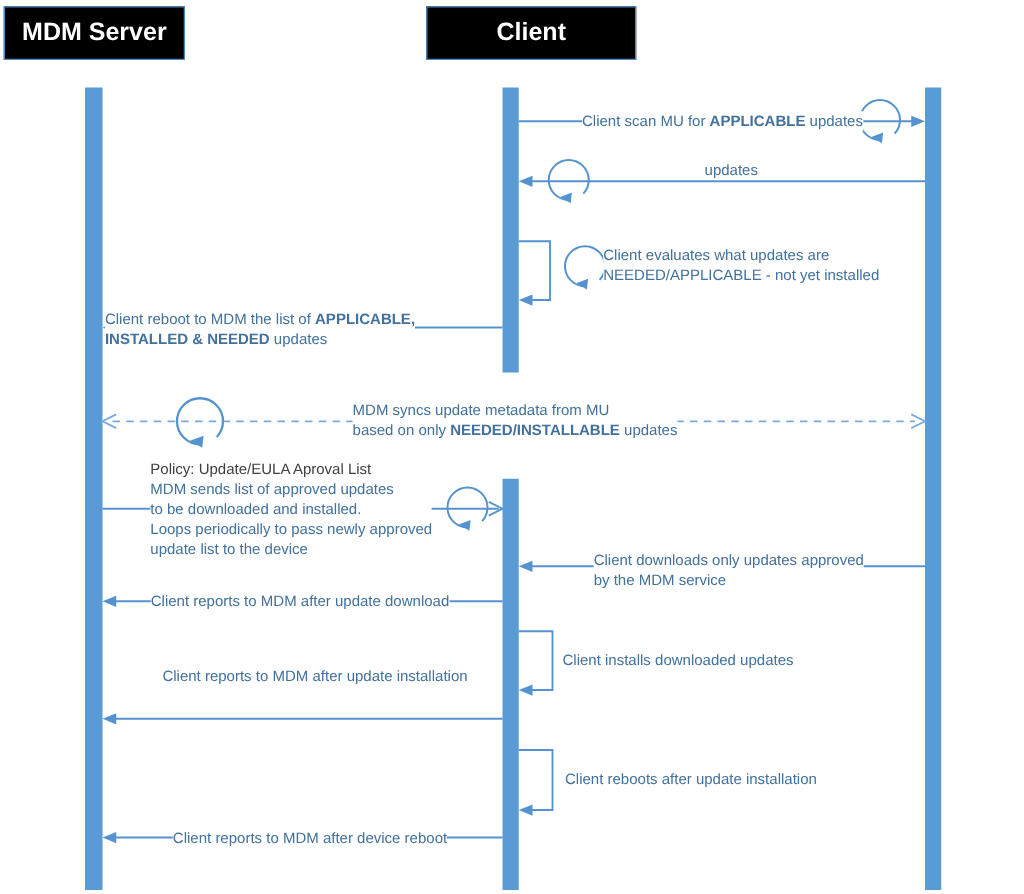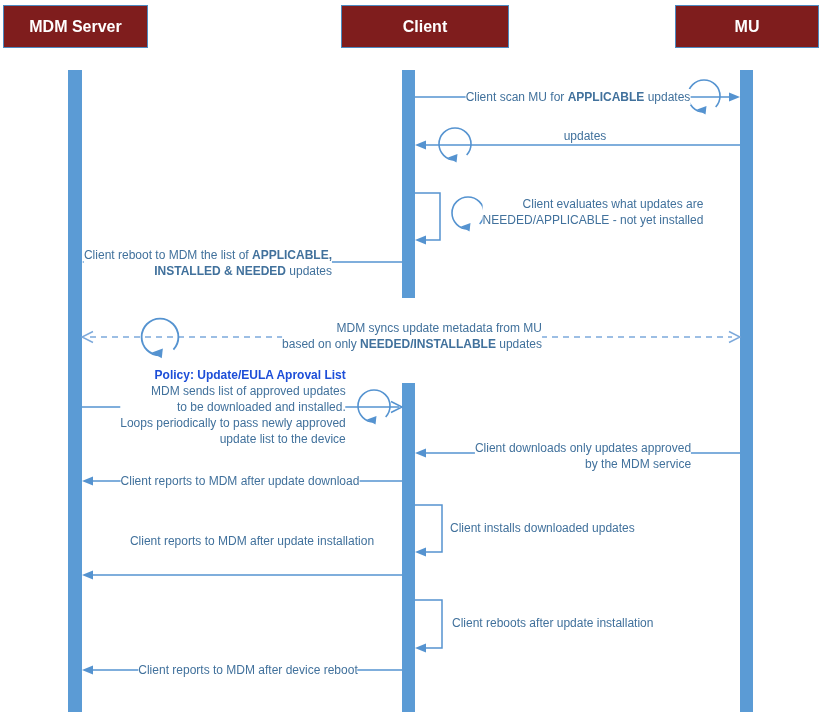--- a/index.html
+++ b/index.html
@@ -1,48 +1,45 @@
 <!DOCTYPE html>
 <html><head>
 <meta charset="utf-8">
 <style>
   html,body { margin:0; padding:0; background:#ffffff; }
   .canvas {
     position:relative; width:819px; height:715px; background:#ffffff;
     font-family:"Liberation Sans", sans-serif; overflow:hidden;
   }
   .actor-box {
-    position:absolute; top:5px; height:43px; background:#7f1d1d;
+    position:absolute; top:5px; height:43px; background:#000000;
     border:1px solid #4d8ac1; box-sizing:border-box;
     display:flex; align-items:center; justify-content:center;
-    color:#ffffff; font-size:16px; font-weight:bold;
+    color:#ffffff; font-size:20px; font-weight:bold;
   }
   .lifeline { position:absolute; background:#5B9BD5; }
   svg.overlay { position:absolute; left:0; top:0; z-index:1; }
   .lbl {
     position:absolute; z-index:2; background:#ffffff;
     color:#41719C; font-size:12px; line-height:16px; white-space:nowrap;
   }
-  .lbl.center { transform:translateX(-50%); text-align:right; }
+  .lbl.center { transform:translateX(-50%); text-align:left; }
   .lbl b { font-weight:bold; }
-  .policy-title { color:#1d4ed8;font-weight:bold; }
+  .policy-title { color:#404040; }
 </style>
 </head>
 <body>
 
 <div class="canvas">
 
   <div class="actor-box" style="left:3px;width:145px">
     <span>MDM Server</span>
   </div>
   <div class="actor-box" style="left:341px;width:168px">
     <span>Client</span>
-  </div>
-  <div class="actor-box" style="left:675px;width:144px">
-    <span>MU</span>
   </div>
 
   <div class="lifeline" style="left:68px;top:70px;width:14px;height:642px"></div>
   <div class="lifeline" style="left:402px;top:70px;width:13px;height:228px"></div>
   <div class="lifeline" style="left:402px;top:383px;width:13px;height:329px"></div>
   <div class="lifeline" style="left:740px;top:70px;width:13px;height:642px"></div>
 
   <svg class="overlay" width="819" height="715" viewBox="0 0 819 715">
     <defs>
       <g id="loopicon">

